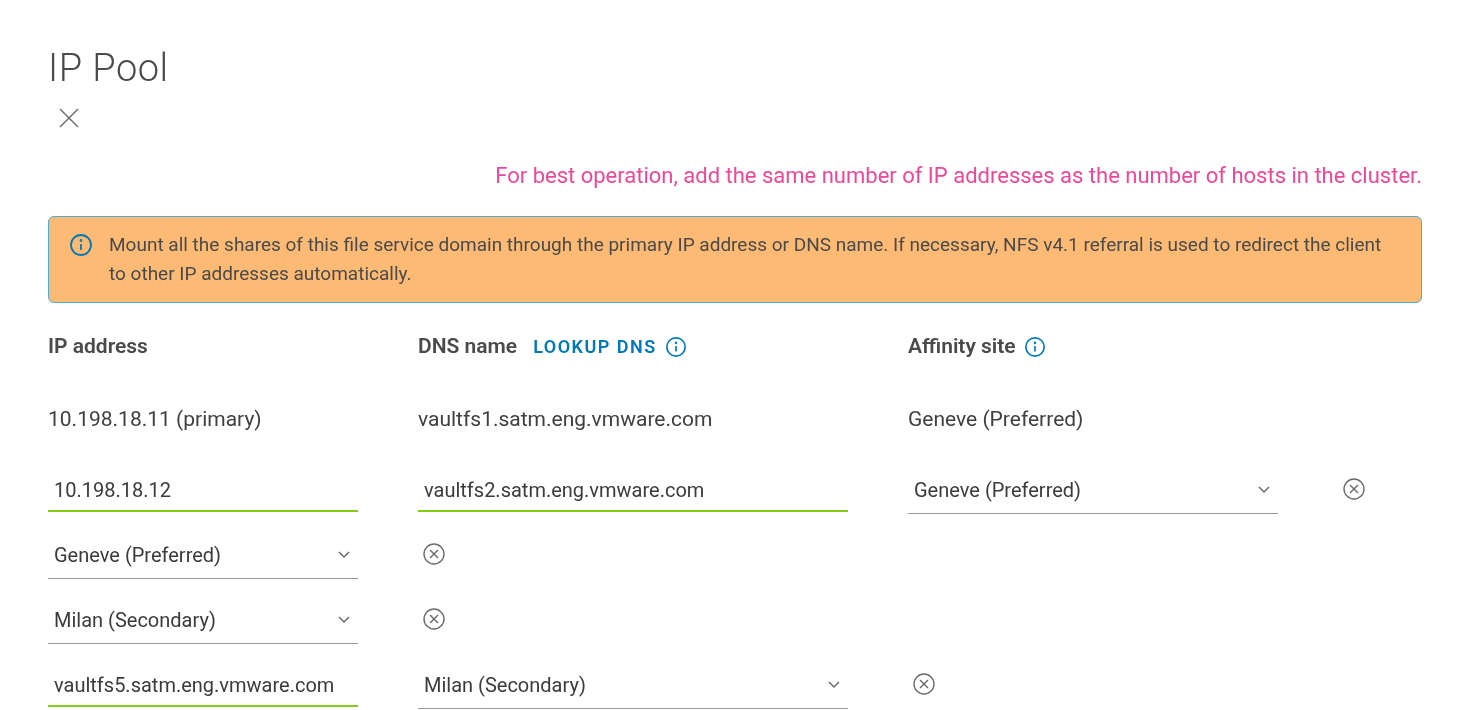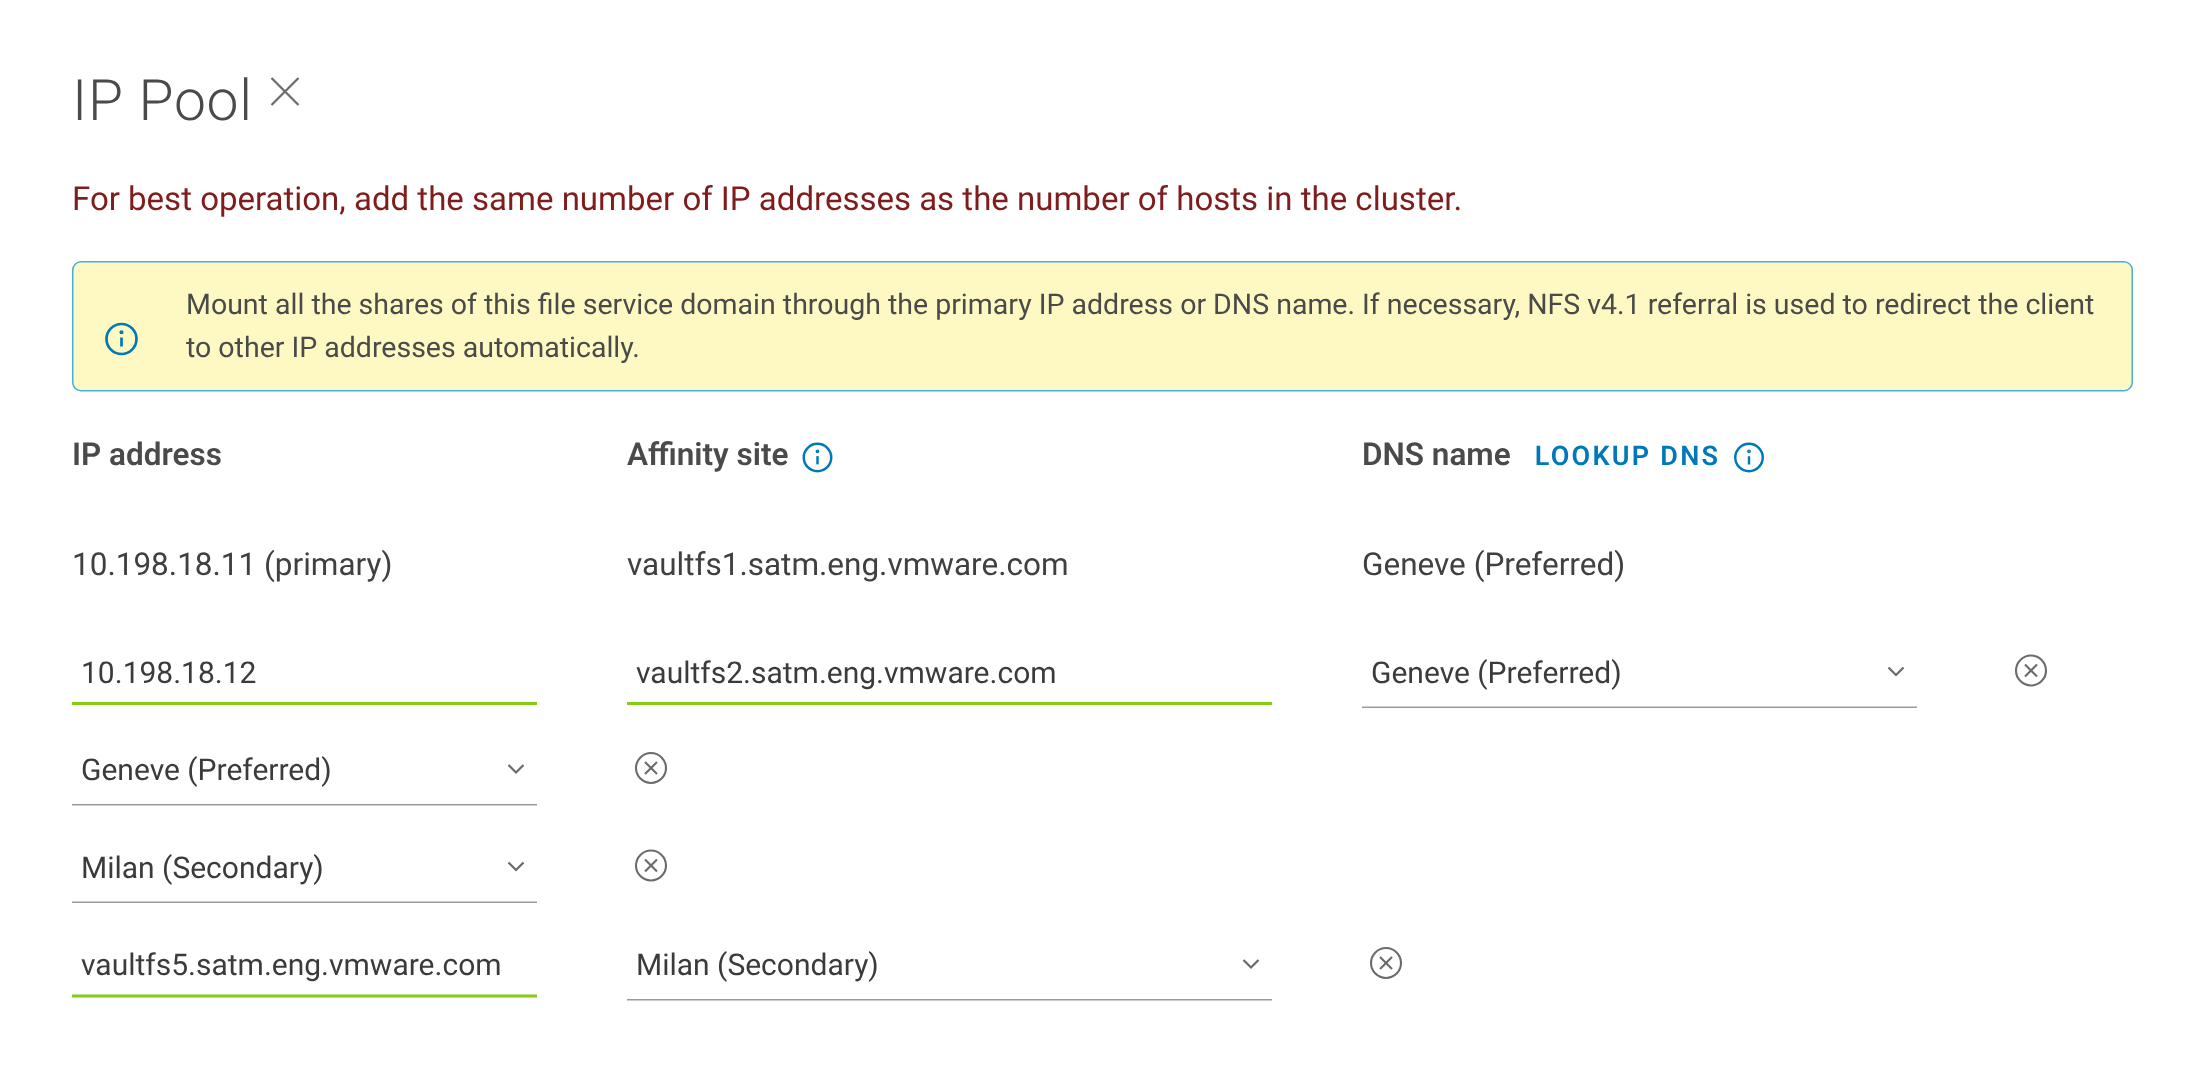--- a/index.html
+++ b/index.html
@@ -6,49 +6,51 @@
     body {
       font-family: -apple-system, BlinkMacSystemFont, "Segoe UI", Roboto, "Helvetica Neue", Arial, sans-serif;
       background: #fff;
       color: #3b3b3b;
       padding: 40px 48px;
       font-size: 20px;
       line-height: 1.5;
     }
     .header-row {
       display: flex;
-      justify-content: flex-start;
+      justify-content: space-between;
       align-items: flex-start;
       margin-bottom: 20px;
+      flex-direction: column;
     }
     h1 {
       font-size: 38px;
       font-weight: 300;
       color: #4a4a4a;
       letter-spacing: 0.5px;
     }
     .close-btn {
       background: none;
       border: none;
       cursor: pointer;
       padding: 8px;
       color: #6b6b6b;
     }
     .close-btn svg { display: block; }
     .description {
       font-size: 22px;
-      color: #7f1d1d;
+      color: #ec4899;
       margin-bottom: 24px;
       font-weight: 400;
+      text-align: right;
     }
     .info-banner {
       display: flex;
-      align-items: flex-end;
-      gap: 31px;
-      background: #fef9c3;
+      align-items: flex-start;
+      gap: 16px;
+      background: #fdba74;
       border: 1px solid #4aaed9;
       border-radius: 6px;
       padding: 14px 20px;
       margin-bottom: 28px;
       color: #4a4a4a;
       font-size: 19px;
     }
     .info-banner .info-icon {
       flex-shrink: 0;
       margin-top: 2px;
@@ -158,40 +160,40 @@
       <circle cx="12" cy="7.5" r="0.5" fill="currentColor"></circle>
     </svg>
   </span>
   <span>Mount all the shares of this file service domain through the primary IP address or DNS name. If necessary, NFS v4.1 referral is used to redirect the client to other IP addresses automatically.</span>
 </div>
 
 <div class="table">
   <div class="thead">
     <div class="col">IP address</div>
     <div class="col">
-      <span>Affinity site</span>
-      <span class="help-icon">
-        <svg width="22" height="22" viewBox="0 0 24 24" fill="none" stroke="currentColor" stroke-width="1.8">
-          <circle cx="12" cy="12" r="10"></circle>
-            <line x1="12" y1="11" x2="12" y2="17"></line>
-          <circle cx="12" cy="7.5" r="0.5" fill="currentColor"></circle>
-        </svg>
-      </span>
-    </div>
-    <div class="col">
       <span>DNS name</span>
       <span class="lookup-link">LOOKUP DNS</span>
       <span class="help-icon">
         <svg width="22" height="22" viewBox="0 0 24 24" fill="none" stroke="currentColor" stroke-width="1.8">
           <circle cx="12" cy="12" r="10"></circle>
             <line x1="12" y1="11" x2="12" y2="17"></line>
           <circle cx="12" cy="7.5" r="0.5" fill="currentColor"></circle>
         </svg>
       </span>
     </div>
+    <div class="col">
+      <span>Affinity site</span>
+      <span class="help-icon">
+        <svg width="22" height="22" viewBox="0 0 24 24" fill="none" stroke="currentColor" stroke-width="1.8">
+          <circle cx="12" cy="12" r="10"></circle>
+            <line x1="12" y1="11" x2="12" y2="17"></line>
+          <circle cx="12" cy="7.5" r="0.5" fill="currentColor"></circle>
+        </svg>
+      </span>
+    </div>
     <div></div>
   </div>
 
   <div class="trow primary">
     <div class="cell">10.198.18.11 (primary)</div>
     <div class="cell">vaultfs1.satm.eng.vmware.com</div>
     <div class="cell">Geneve (Preferred)</div>
     <div></div>
   </div>
 

